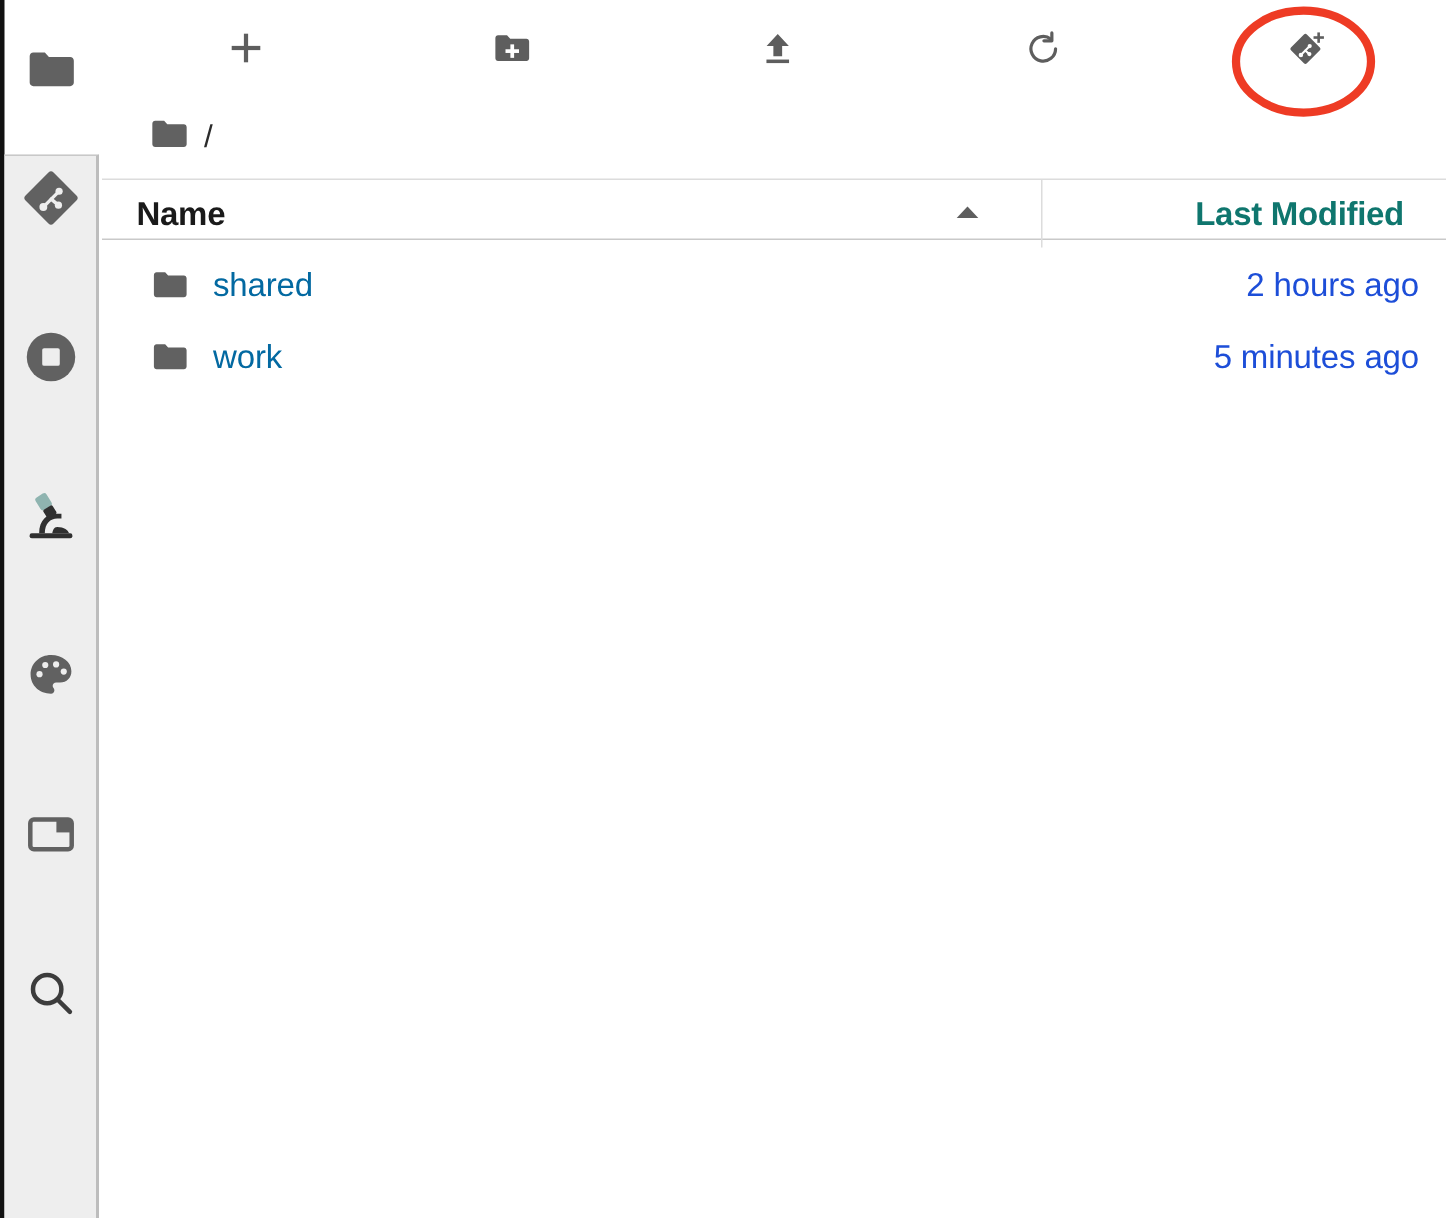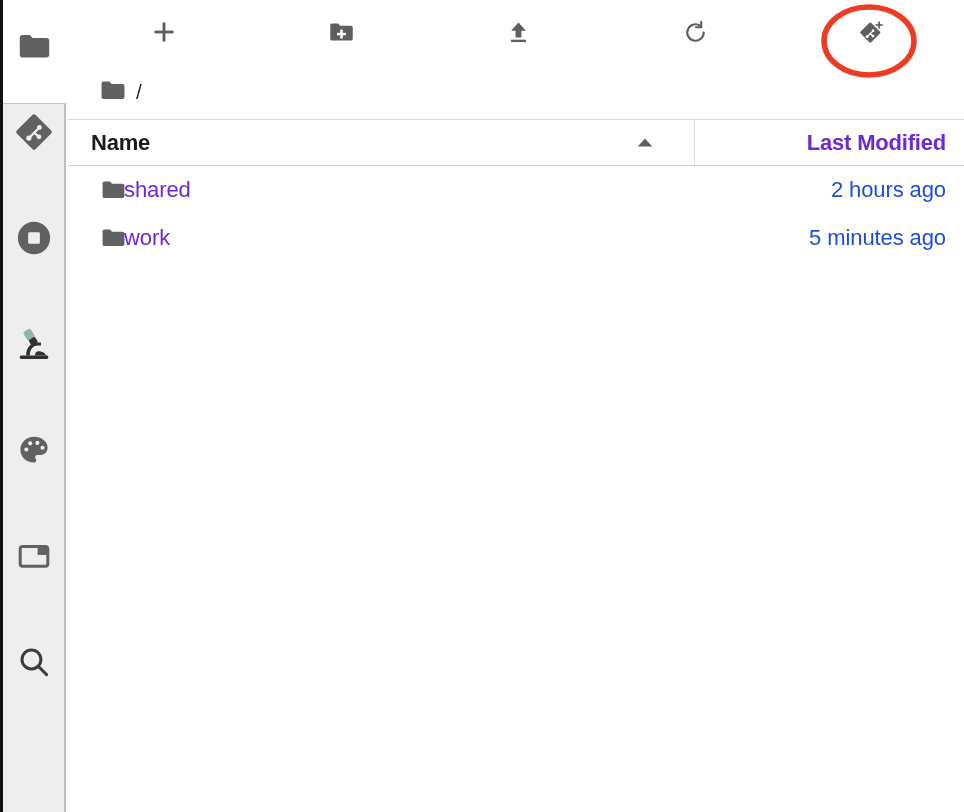--- a/index.html
+++ b/index.html
@@ -95,21 +95,21 @@
     margin-left: 10px;
     font-family: "Liberation Sans", sans-serif;
   }
 
   
   #table-header {
     position: absolute;
     left: 68px;
     top: 119px;
     width: 896px;
-    height: 47px;
+    height: 41px;
     border-top: 1px solid #dcdcdc;
     border-bottom: 1px solid #c9c9c9;
     box-sizing: border-box;
     background: #ffffff;
     text-decoration: underline;
   }
   #col-name {
     position: absolute;
     left: 0; top: 0;
     width: 627px; height: 45px;
@@ -134,24 +134,24 @@
   #col-modified {
     position: absolute;
     left: 627px; top: 0;
     width: 269px; height: 45px;
     display: flex;
     align-items: center;
     justify-content: flex-end;
     box-sizing: border-box;
   }
   #col-modified .hdr-label {
-    margin-right: 18px;
+    margin-right: 28px;
     font-size: 22px;
     font-weight: bold;
-    color: #6d28d9;
+    color: #0f766e;
     letter-spacing: -0.2px;
   }
 
   #file-list {
     position: absolute;
     left: 68px;
     top: 166px;
     width: 896px;
     height: 646px;
     background: #ffffff;
@@ -163,23 +163,23 @@
     align-items: center;
   }
   .file-row .f-icon {
     position: absolute;
     left: 33px;
     display: flex;
     align-items: center;
   }
   .file-row .f-name {
     position: absolute;
-    left: 56px;
+    left: 74px;
     font-size: 22px;
-    color: #6d28d9;
+    color: #0369a1;
     letter-spacing: -0.1px;
   }
   .file-row .f-mod {
     position: absolute;
     right: 18px;
     font-size: 22px;
     color: #1d4ed8;
     letter-spacing: -0.1px;
   }
 

